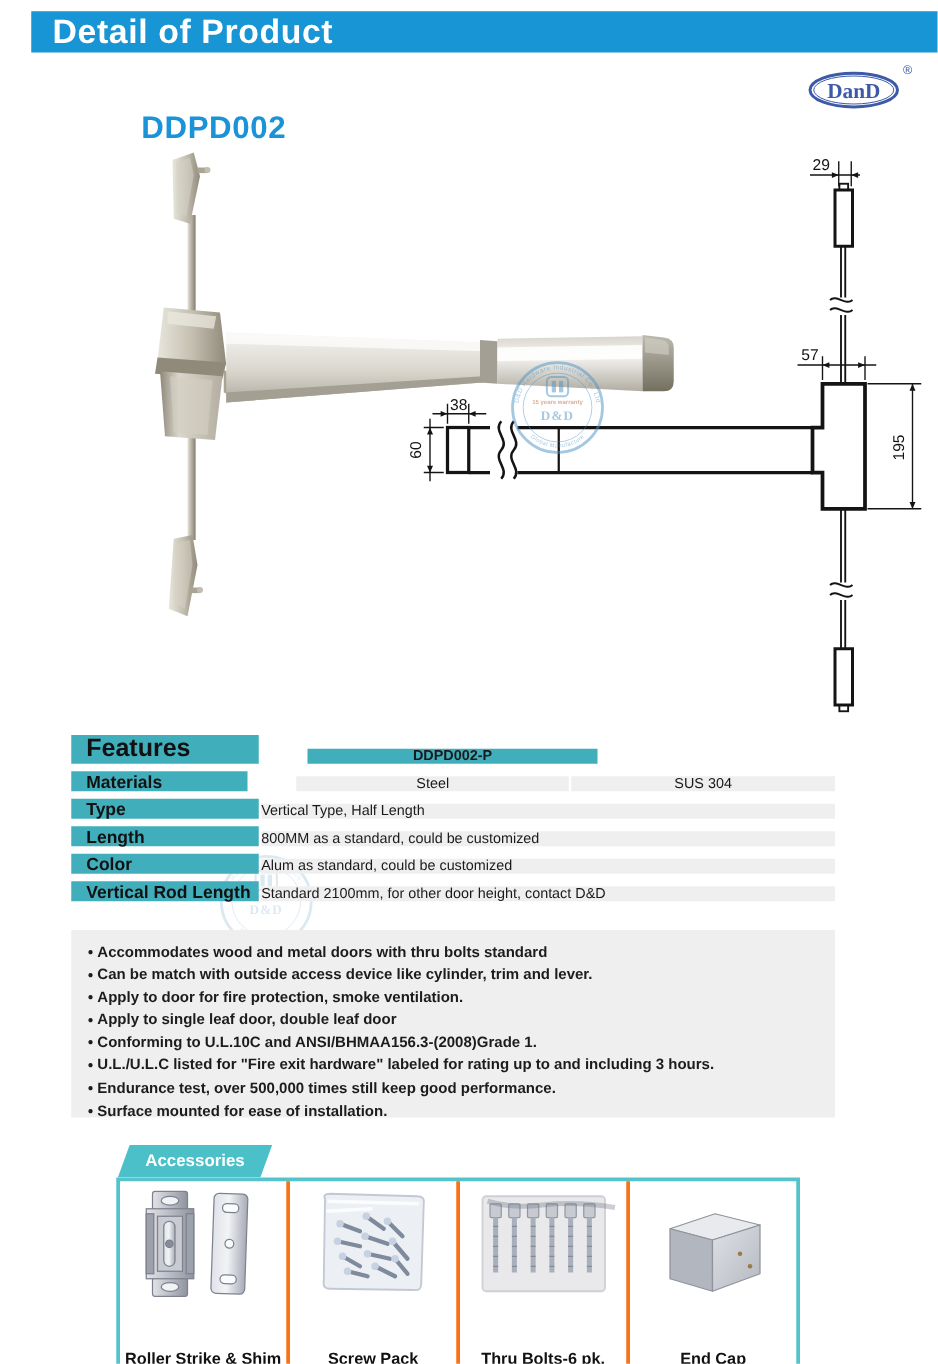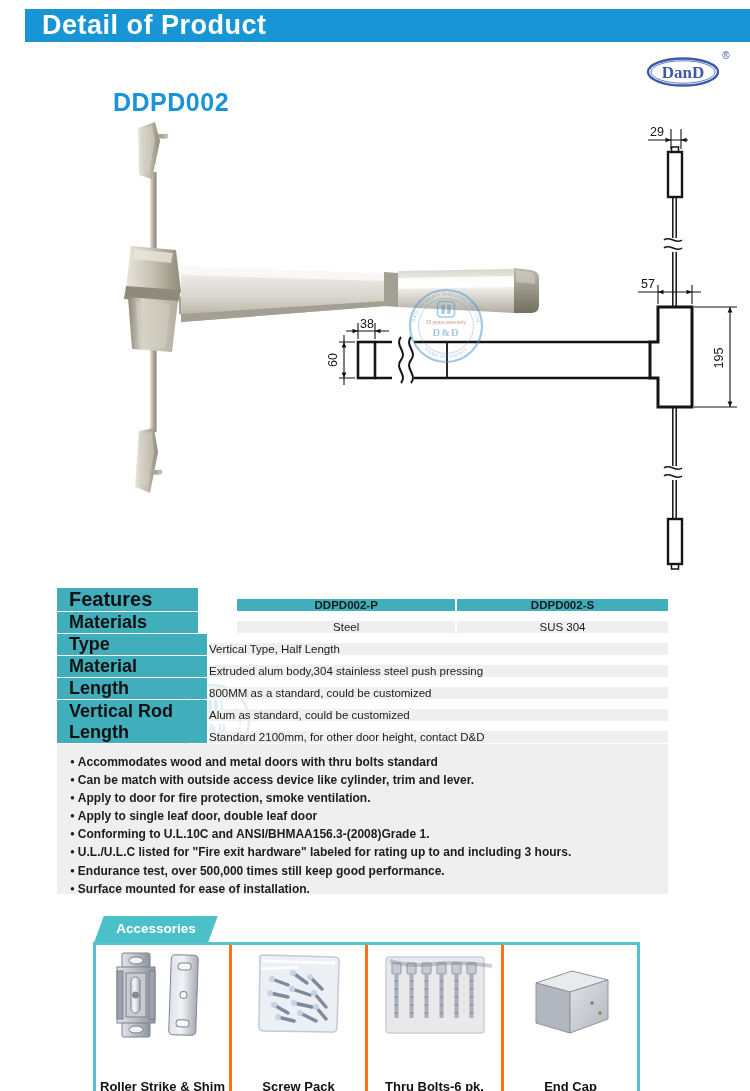--- a/index.html
+++ b/index.html
@@ -16,21 +16,21 @@
   .product-code { position:absolute; left:113px; top:88px; font-size:25px;
     font-weight:bold; color:#1b93d8; letter-spacing:.5px; }
 
   .drawing-svg { position:absolute; left:0; top:115px; }
 
   .table-stamp { position:absolute; left:168px; top:676px; opacity:.20; }
 
   .spec-table { position:absolute; left:57px; top:583px; width:611px; }
   .srow { display:flex; gap:2px; margin-bottom:2px;align-items:flex-end; }
   .srow .lab { width:150px; background:#41aebc; color:#111; font-weight:bold;
-    font-size:18px; display:flex; align-items:center; padding-left:12px; }
+    font-size:14px; display:flex; align-items:center; padding-left:12px; }
   .srow.head { height:28px; }
   .srow.head .lab { font-size:20px; }
   .srow.head .cell { background:#41aebc; font-weight:bold; }
   .srow:not(.head) { height:20px; }
   .cell { display:flex; align-items:center; justify-content:center;
     font-size:11.5px; color:#1a1a1a; background:#efefef; }
   .c1 { width:232px;margin-left:37px; } .c2 { width:225px; }
   .valspan { flex:1; display:flex; align-items:center; 
     font-size:11.5px; color:#1a1a1a; background:#efefef; }
 
@@ -215,34 +215,29 @@
   </svg>
 
   <svg class="table-stamp" width="90" height="90" viewBox="-45 -45 90 90">
     <use href="#stamp" style="color:#4e93c4"></use>
   </svg>
 
   <div class="spec-table">
     <div class="srow head">
       <div class="lab">Features</div>
       <div class="cell c1">DDPD002-P</div>
-      <div class="cell c2">DDPD002-S</div>
     </div>
     <div class="srow">
       <div class="lab">Materials</div>
       <div class="cell c1">Steel</div>
       <div class="cell c2">SUS 304</div>
     </div>
     <div class="srow">
       <div class="lab">Type</div>
       <div class="valspan">Vertical Type, Half Length</div>
-    </div>
-    <div class="srow">
-      <div class="lab">Material</div>
-      <div class="valspan">Extruded alum body,304 stainless steel push pressing</div>
     </div>
     <div class="srow">
       <div class="lab">Length</div>
       <div class="valspan">800MM as a standard, could be customized</div>
     </div>
     <div class="srow">
       <div class="lab">Color</div>
       <div class="valspan">Alum as standard, could be customized</div>
     </div>
     <div class="srow">

